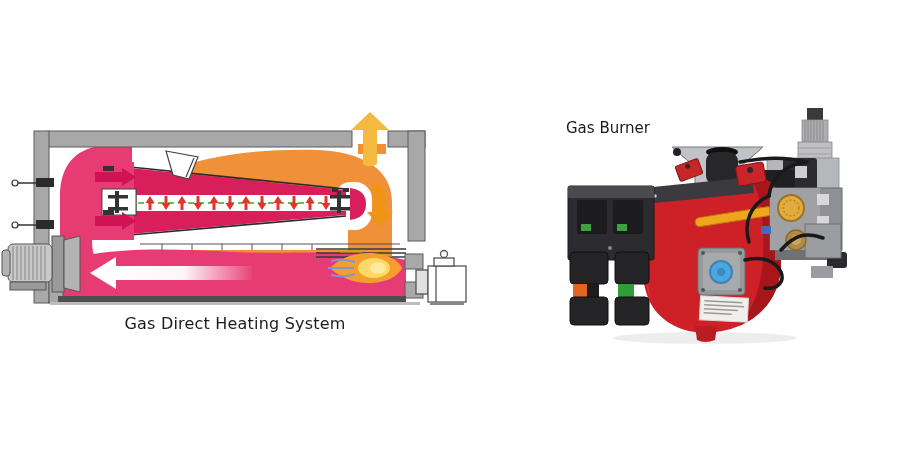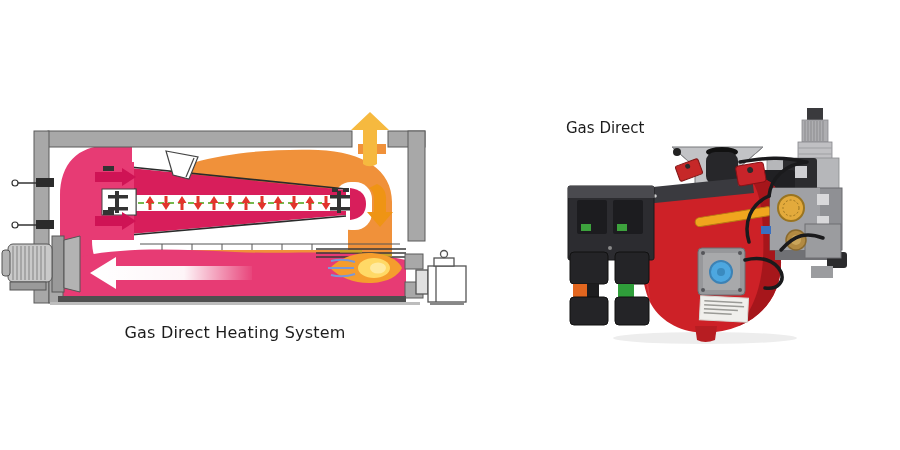--- a/index.html
+++ b/index.html
@@ -1,20 +1,20 @@
 <!DOCTYPE html>
 <html><head>
 <meta charset="utf-8">
 <style>
   html,body{margin:0;padding:0;background:#fff;}
   #canvas{position:relative;width:900px;height:450px;background:#fff;overflow:hidden;
           font-family:"DejaVu Sans","Liberation Sans",sans-serif;}
   .figure{position:absolute;}
   .caption{position:absolute;color:#1c1c1c;}
-  #cap-left{left:25px;top:323px;width:420px;text-align:center;font-size:16px;letter-spacing:.2px;}
+  #cap-left{left:25px;top:314px;width:420px;text-align:center;font-size:16px;letter-spacing:.2px;}
   #cap-right{left:566px;top:119px;font-size:15px;}
   svg{display:block;}
 
   
   #fig-left .frame{fill:var(--frame-gray);stroke:var(--frame-outline);stroke-width:1;}
   #fig-left .floorbar{fill:var(--floor-dark);}
   #fig-left .pink{fill:var(--fresh-air-pink);}
   #fig-left .orange{fill:var(--flow-orange);}
   #fig-left .amber{fill:var(--exhaust-amber);}
   #fig-left .amberdeep{fill:var(--down-arrow-amber);}
@@ -331,15 +331,15 @@
 
       <g>
         <path class="cable" d="M252,62 C230,64 216,78 214,96"></path>
         <path class="cable" d="M214,96 C196,104 188,122 194,142"></path>
         <path class="cable" d="M226,150 C240,134 252,132 268,138"></path>
         <path class="cable" d="M190,160 C206,156 220,160 226,172 C230,182 222,190 210,188"></path>
         <rect x="206" y="126" width="10" height="8" fill="#3a6fc0"></rect>
       </g>
     </svg>
   </div>
-  <div class="caption" id="cap-right">Gas Direct</div>
+  <div class="caption" id="cap-right">Gas Burner</div>
 
 </div>
 
 </body></html>

